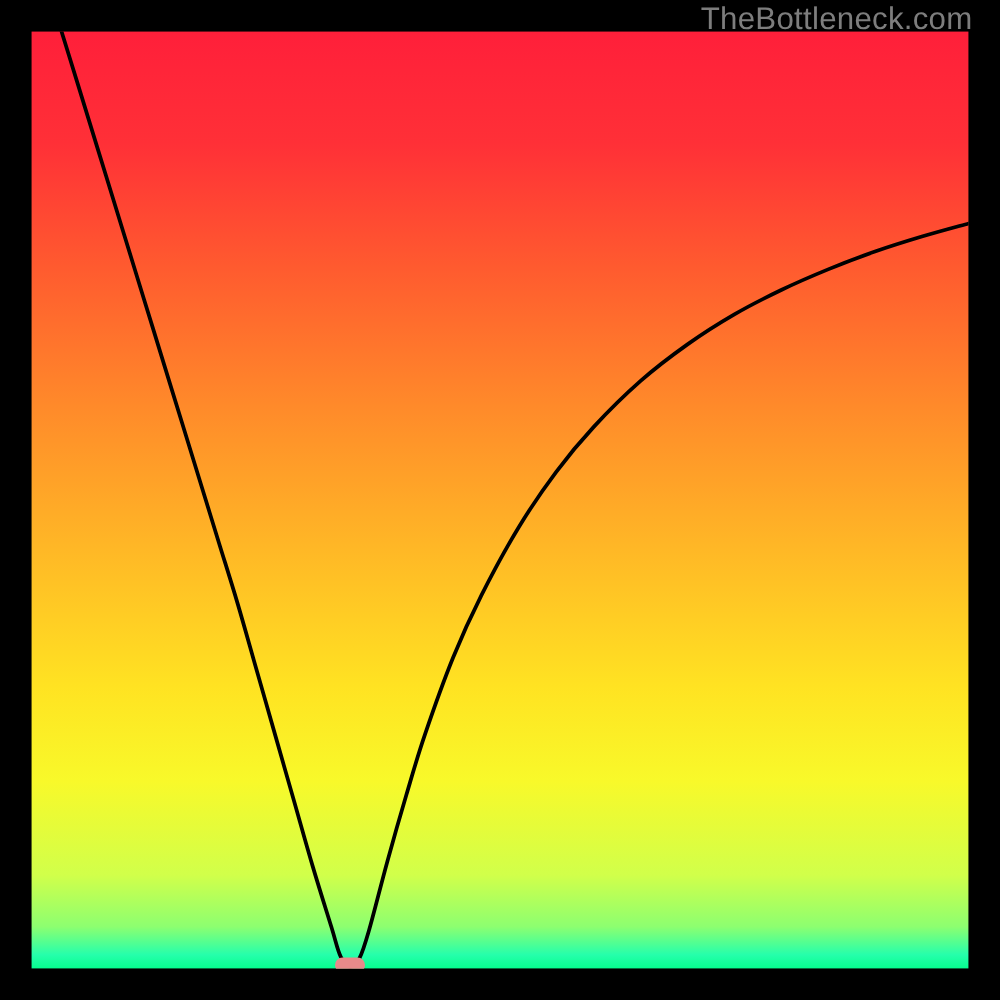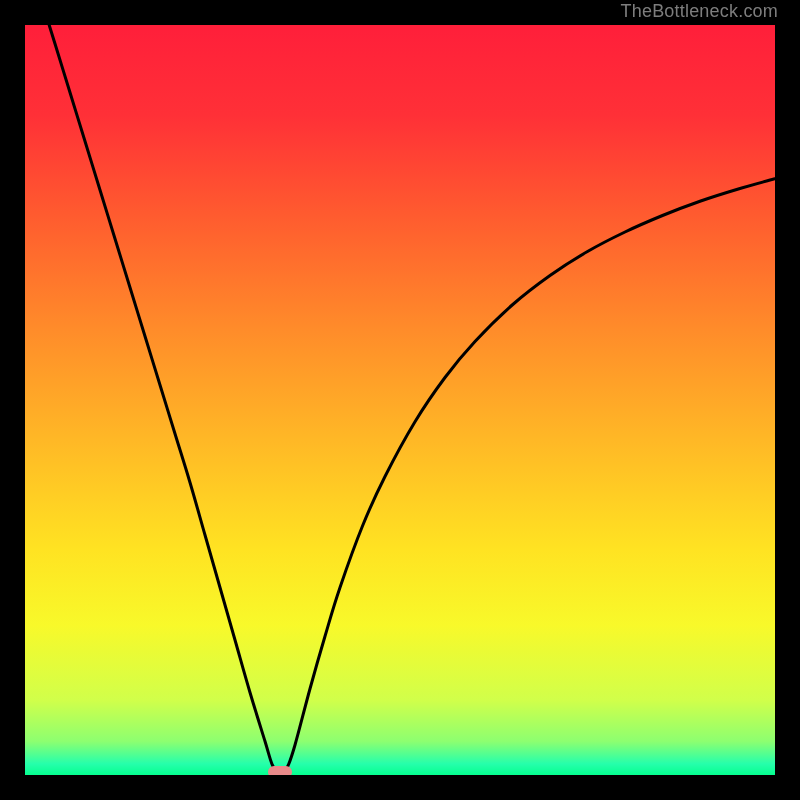--- a/index.html
+++ b/index.html
@@ -37,21 +37,21 @@
     position: absolute;
     inset: 0;
     width: 100%;
     height: 100%;
   }
   .watermark {
     position: absolute;
     top: 1px;
     right: 22px;
     color: #7d7d7d;
-    font-size: 18px;
+    font-size: 25px;
     font-weight: 500;
     letter-spacing: 0.2px;
     margin-left: 20px;
   }
   .min-marker {
     position: absolute;
     width: 24px;
     height: 12px;
     border-radius: 6px;
     transform: translate(-50%, -50%);

